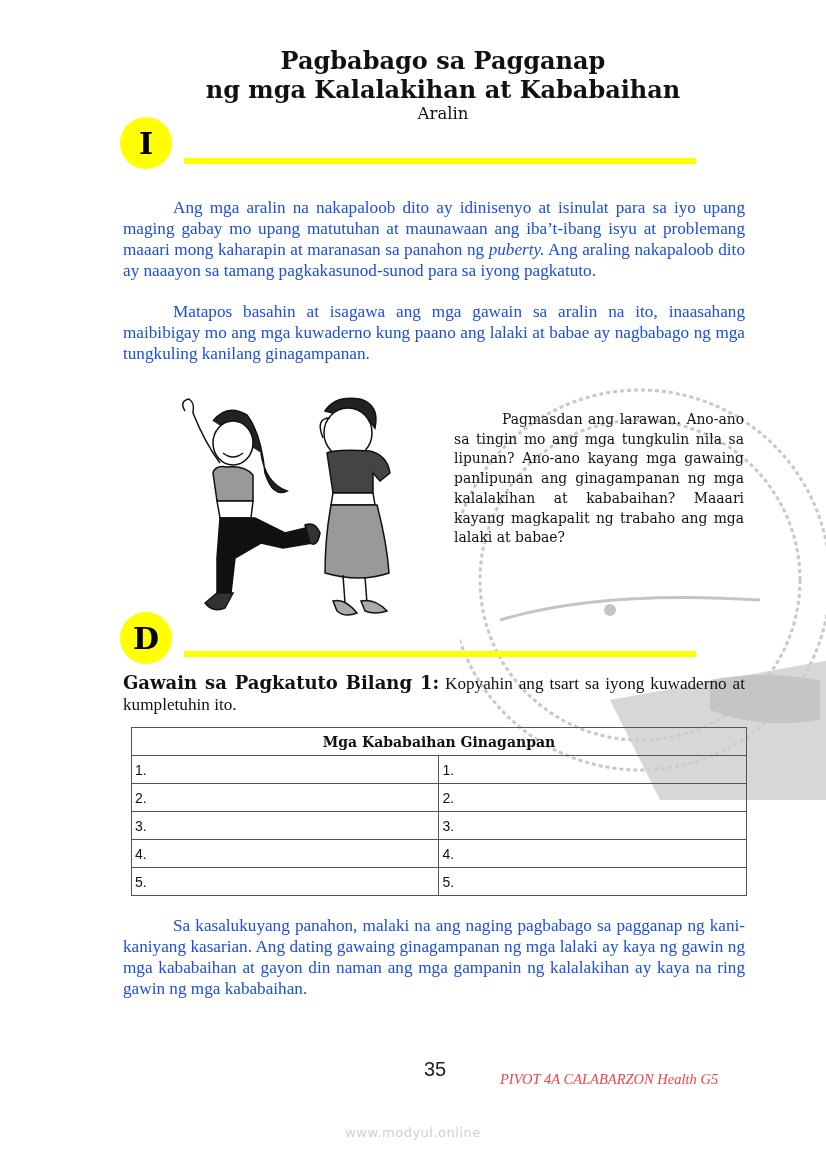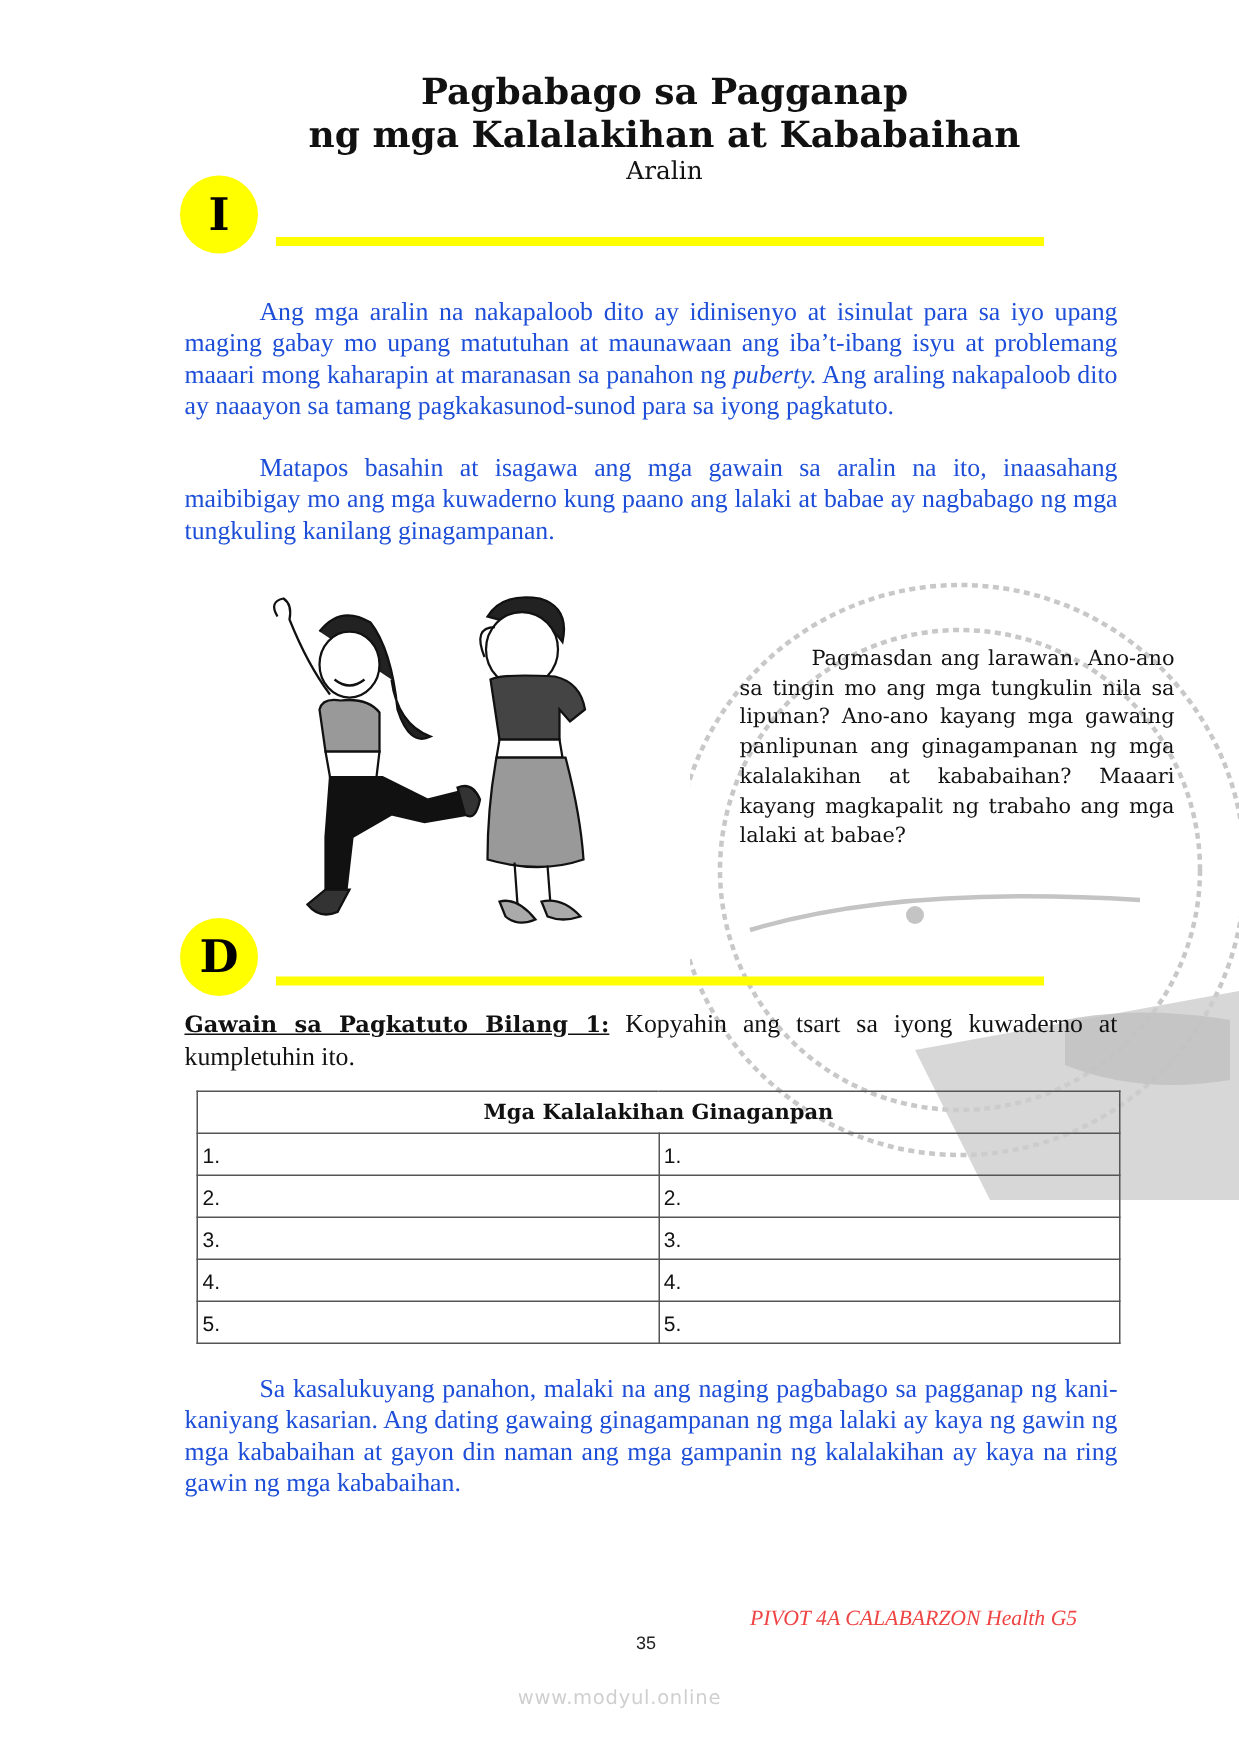--- a/index.html
+++ b/index.html
@@ -20,23 +20,23 @@
   .side-q { left:454px; width:290px; font-family:"DejaVu Serif", serif; font-size:13.9px; line-height:19.7px; text-align:justify; color:#111; }
 
   .watermark-seal { left:460px; top:380px; width:370px; height:420px; }
 
   table.chart { position:absolute; left:131px; top:727px; width:616px; border-collapse:collapse; font-family:"DejaVu Serif", serif; font-size:14px; }
   table.chart td, table.chart th { border:1.2px solid #555; height:27px; padding:0 3px; }
   table.chart th { font-weight:bold; text-align:center; }
   table.chart td { font-family:"Liberation Sans", sans-serif; font-size:14px; text-align:left; }
 
   .gawain { left:123px; top:672px; width:622px; font-family:"Liberation Serif", serif; font-size:17.2px; line-height:21px; text-align:justify; }
-  .gawain b { font-family:"DejaVu Serif", serif; font-size:15px; font-weight:bold;text-decoration:underline; }
+  .gawain b { font-family:"DejaVu Serif", serif; font-size:18px; font-weight:bold; }
 
-  .page-num { left:424px; top:1088px; font-family:"Liberation Sans", sans-serif; font-size:12px; color:#222; }
+  .page-num { left:424px; top:1058px; font-family:"Liberation Sans", sans-serif; font-size:20px; color:#222; }
   .footer-src { left:500px; top:1071px; font-family:"Liberation Serif", serif; font-style:italic; font-size:14.5px; color:#ef4444; }
   .site { left:0; width:826px; top:1125px; text-align:center; font-family:"DejaVu Sans", sans-serif; font-size:13px; color:#cfcfcf; letter-spacing:0.5px; }
 </style>
 </head>
 <body>
 
 <svg class="abs watermark-seal" viewBox="0 0 370 420">
   <g fill="none" stroke="#c8c8c8" stroke-width="3" stroke-dasharray="4 3">
     <circle cx="180" cy="200" r="190"></circle>
     <circle cx="180" cy="200" r="160"></circle>
@@ -78,31 +78,31 @@
     <path d="M158 45 Q150 25 165 25" fill="none"></path>
     <path d="M162 60 Q170 56 205 58 Q222 62 225 80 L215 88 L208 80 L208 100 L168 100 Z" fill="#444"></path>
     <path d="M168 100 L208 100 L210 112 L166 112 Z" fill="#fff"></path>
     <path d="M166 112 L212 112 Q222 150 224 180 Q195 190 160 180 Q160 145 166 112 Z" fill="#999"></path>
     <path d="M178 182 L180 210 M200 184 L202 210" fill="none"></path>
     <path d="M168 208 Q180 205 192 220 Q180 225 172 218 Z" fill="#aaa"></path>
     <path d="M196 208 Q210 205 222 218 Q210 222 200 218 Z" fill="#aaa"></path>
   </g>
 </svg>
 
-<div class="abs side-q" style="top:430px;margin-left:39px;"><span style="display:inline-block;width:48px;"></span><span>Pagmasdan ang larawan. Ano-ano sa tingin mo ang mga tungkulin nila sa lipunan? Ano-ano kayang mga gawaing panlipunan ang ginagampanan ng mga kalalakihan at kababaihan? Maaari kayang magkapalit ng trabaho ang mga lalaki at babae?</span></div>
+<div class="abs side-q" style="top:410px;"><span style="display:inline-block;width:48px;"></span><span>Pagmasdan ang larawan. Ano-ano sa tingin mo ang mga tungkulin nila sa lipunan? Ano-ano kayang mga gawaing panlipunan ang ginagampanan ng mga kalalakihan at kababaihan? Maaari kayang magkapalit ng trabaho ang mga lalaki at babae?</span></div>
 
 <div class="abs badge" style="left:120px; top:612px;">D</div>
 <div class="abs rule" style="left:184px; top:651px; width:512px;"></div>
 
 <div class="abs gawain"><b>Gawain sa Pagkatuto Bilang 1:</b><span> Kopyahin ang tsart sa iyong kuwaderno at kumpletuhin ito.</span></div>
 
 <table class="chart">
   <tbody>
       <tr>
-    <th colspan="2">Mga Kalalakihan Ginaganpan</th>
+    <th colspan="2">Mga Kababaihan Ginaganpan</th>
   </tr>
   <tr>
         <td>1.</td>
         <td>1.</td>
       </tr>
   <tr>
         <td>2.</td>
         <td>2.</td>
       </tr>
   <tr>

